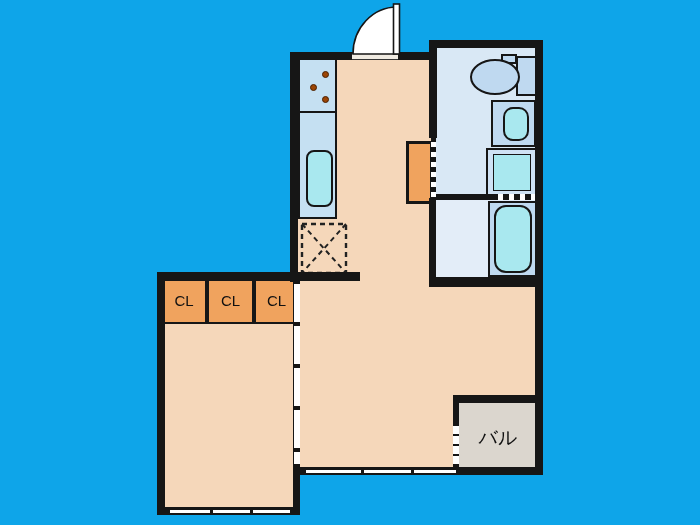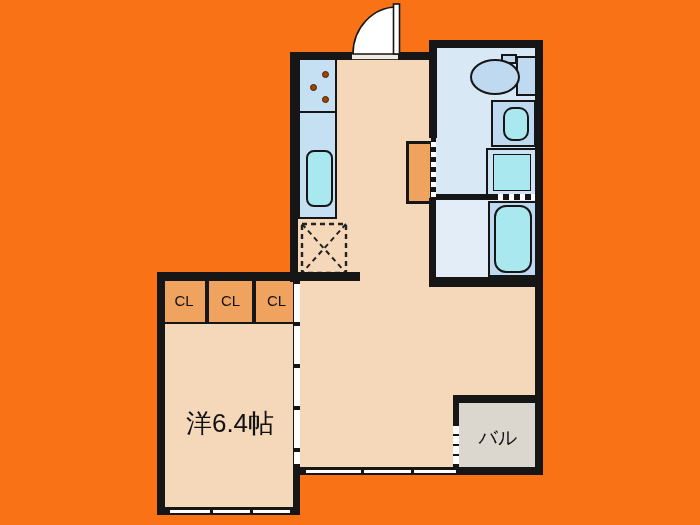--- a/index.html
+++ b/index.html
@@ -1,16 +1,16 @@
 <!DOCTYPE html>
 <html style="--wall: #161616; --floor: #F5D7BA; --closet: #F0A35E; --balcony: #DBD6CE; --washroom-floor: #D9E8F5; --bath-floor: #E3EDF8; --kitchen-counter: #C5E0F2; --fixture: #BFD9F0; --basin: #A9E8EF; --burner: #9C4505; --shelf: #F0A35E; --text: #111111;"><head>
 <meta charset="utf-8">
 <style>
   html,body{margin:0;padding:0;background:#ffffff;}
-  .plan{position:relative;width:700px;height:525px;background:#f97316;overflow:hidden;
+  .plan{position:relative;width:700px;height:525px;background:#0ea5e9;overflow:hidden;
         font-family:"Liberation Sans", sans-serif;}
   .abs{position:absolute;box-sizing:border-box;}
   .wall{position:absolute;box-sizing:border-box;background:var(--wall);}
   .floor{position:absolute;box-sizing:border-box;}
   .label{position:absolute;box-sizing:border-box;color:var(--text);text-align:center;
          white-space:nowrap;line-height:1;}
   .fixture{position:absolute;box-sizing:border-box;background:var(--fixture);border:2px solid var(--wall);}
   .window{position:absolute;box-sizing:border-box;background:#fff;
           border-top:2px solid var(--wall);border-bottom:2px solid var(--wall);}
   .wtick{position:absolute;width:3px;top:0;bottom:0;background:var(--wall);}
@@ -107,16 +107,15 @@
     <div class="wtick" style="left:40px;"></div>
     <div class="wtick" style="left:80px;"></div>
   </div>
 
   <div class="abs" style="left:352px;top:53px;width:46px;height:7px;background:#f0ebe2;border-top:1px solid #333;border-bottom:1px solid #333;"></div>
   <svg class="abs" style="left:350px;top:2px;" width="52" height="56" viewBox="0 0 52 56">
     <path d="M 47 52 L 3 52 A 44 47 0 0 1 47 5 Z" fill="#ffffff" stroke="#161616" stroke-width="1.6"></path>
     <rect x="43.5" y="2" width="6" height="50" fill="#ffffff" stroke="#161616" stroke-width="1.6"></rect>
   </svg>
 
-  <div class="label" style="left:165px;top:410px;width:130px;font-size:26px;">洋6.4帖</div>
   <div class="label" style="left:468px;top:428px;width:60px;font-size:19px;">バル</div>
 
 </div>
 
 </body></html>

